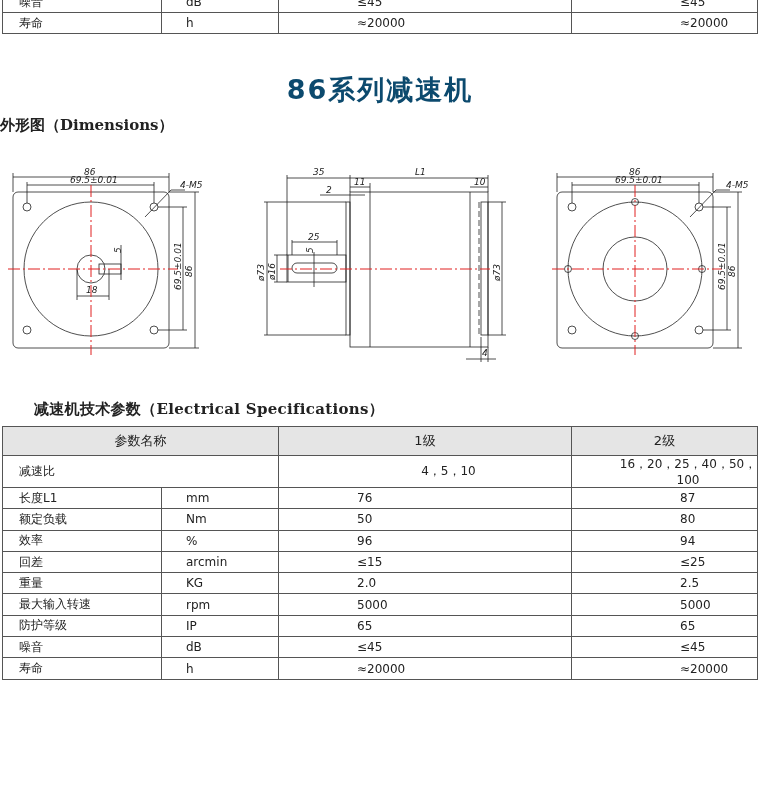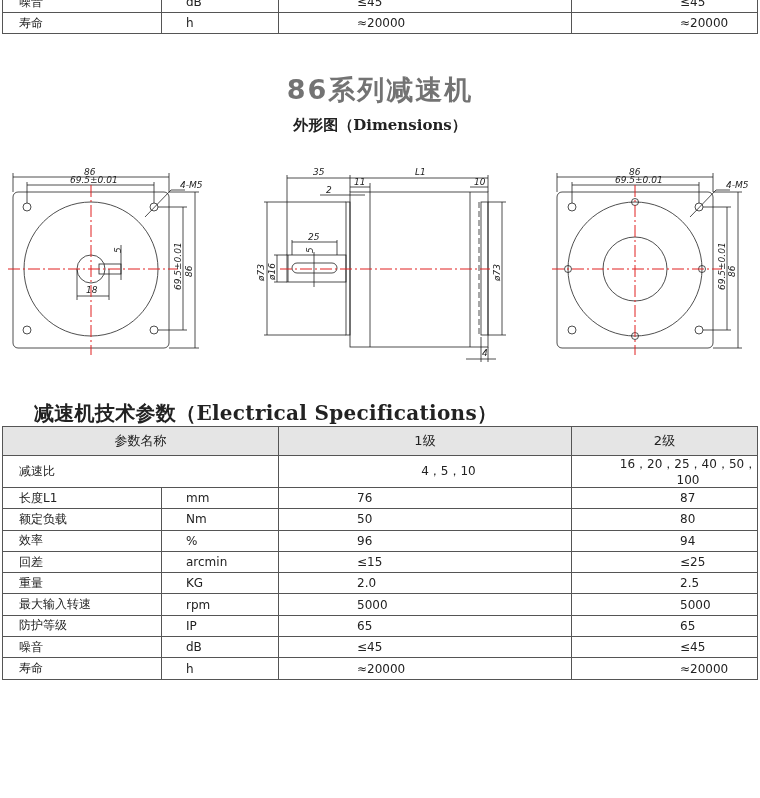--- a/index.html
+++ b/index.html
@@ -5,24 +5,24 @@
   html, body { margin: 0; padding: 0; background: #ffffff; }
   body { width: 760px; height: 798px; position: relative; overflow: hidden; font-family: "DejaVu Sans", sans-serif; color: #222; }
   table.spec { border-collapse: collapse; position: absolute; left: 2px; width: 756px; font-size: 12px; }
   table.spec td { border: 1px solid #555; padding: 0; height: 20px; }
   .topfrag { top: -9px; }
   .c1 { width: 142px; padding-left: 16px !important; text-align: left; }
   .c2 { width: 92px; padding-left: 24px !important; text-align: left; }
   .c3 { width: 214px; padding-left: 78px !important; text-align: left; }
   .c4 { padding-left: 108px !important; text-align: left; }
   .merged { text-align: center !important; }
-  .title { position: absolute; top: 72px; left: 0; width: 760px; text-align: center; font-family: "DejaVu Sans", sans-serif; font-weight: bold; font-size: 27px; color: #737373; letter-spacing: 2px; }
-  .subtitle { position: absolute; top: 116px; left: 0; width: 760px; text-align: center; font-family: "DejaVu Serif", serif; font-weight: bold; font-size: 15px; color: #222; }
+  .title { position: absolute; top: 72px; left: 0; width: 760px; text-align: center; font-family: "DejaVu Sans", sans-serif; font-weight: bold; font-size: 27px; color: #0c4a6e; letter-spacing: 2px; }
+  .subtitle { position: absolute; top: 116px; left: 0; width: 760px; text-align: left; font-family: "DejaVu Serif", serif; font-weight: bold; font-size: 15px; color: #222; }
   .drawing { position: absolute; top: 155px; }
-  .spec-heading { position: absolute; top: 400px; left: 34px; font-family: "DejaVu Serif", serif; font-weight: bold; font-size: 20px; color: #222; letter-spacing: 0.3px; }
+  .spec-heading { position: absolute; top: 400px; left: 34px; font-family: "DejaVu Serif", serif; font-weight: bold; font-size: 15px; color: #222; letter-spacing: 0.3px; }
   .main-table { top: 426px; }
   .main-table tr.head td { background: #e5e5e5; height: 28px; text-align: center; font-size: 13px; }
   .main-table tr.row td { height: 20.3px; padding-left: 47px; }
   svg text { font-family: "DejaVu Sans", sans-serif; font-style: italic; }
 </style>
 </head>
 <body>
 
 <table class="spec topfrag">
   <tbody>

